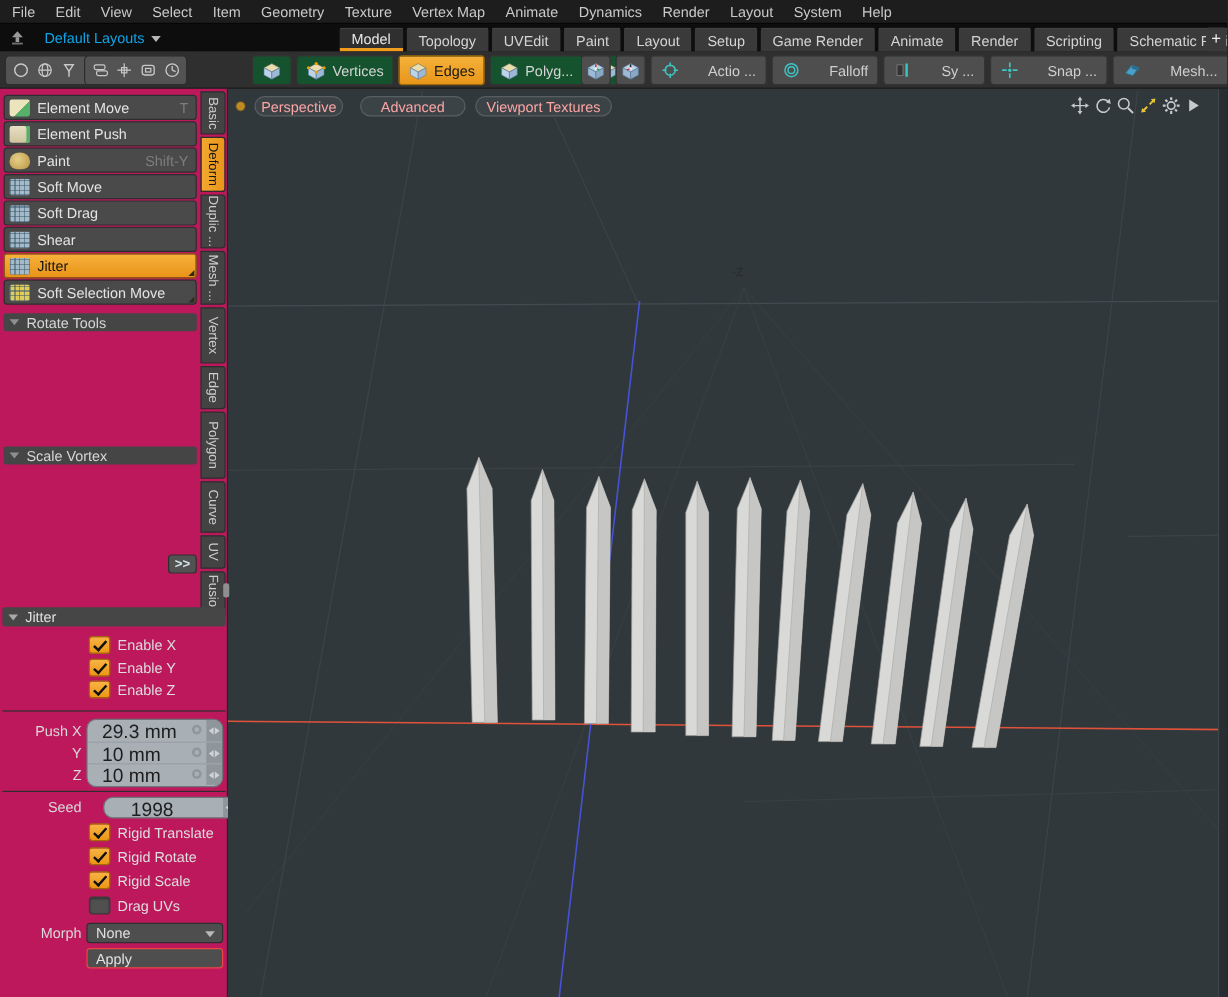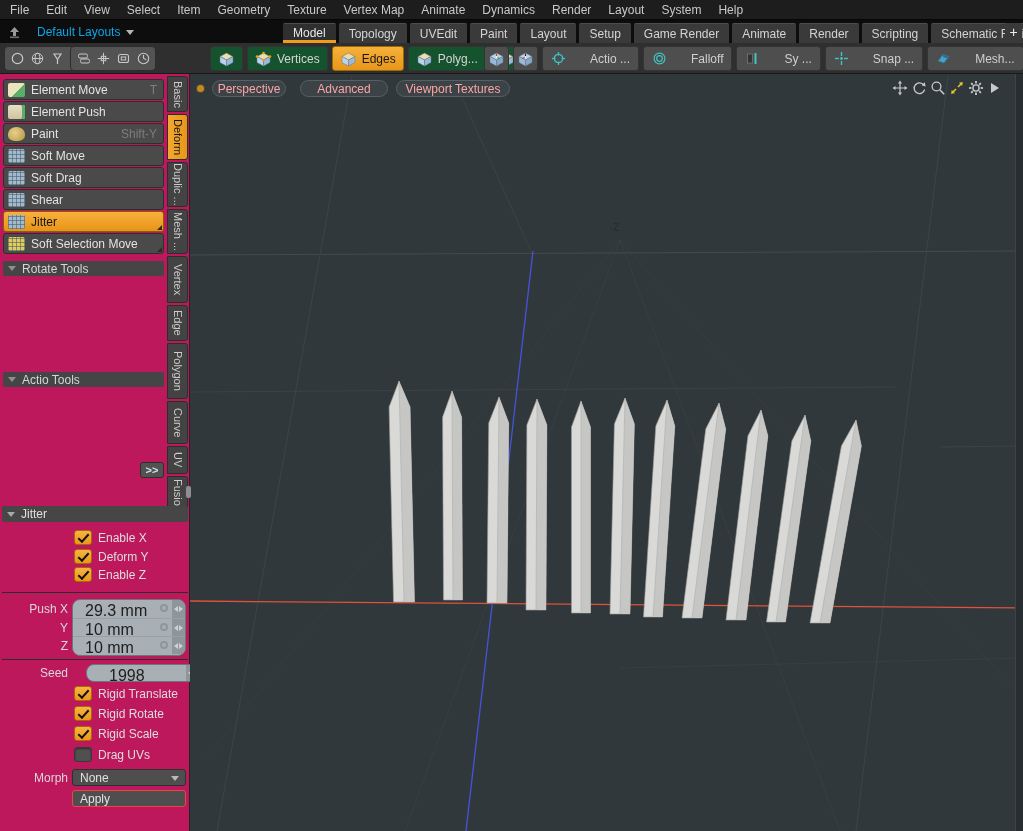--- a/index.html
+++ b/index.html
@@ -392,21 +392,21 @@
           <span class="tlabel">Soft Selection Move</span>
           <span class="corner"></span>
         </div>
       </div>
     <div class="sechead" id="rotate-head">
       <span class="tri-dn"></span>
       <span>Rotate Tools</span>
     </div>
     <div class="sechead" id="scale-head">
       <span class="tri-dn"></span>
-      <span>Actio Tools</span>
+      <span>Scale Vortex</span>
     </div>
     <div class="expandbtn">&gt;&gt;</div>
 
     <div class="vtabs">
         <div class="vtab" style="height: 36px;">Basic</div>
         <div class="vtab active" style="height: 46px;">Deform</div>
         <div class="vtab" style="height: 45px;">Duplic ...</div>
         <div class="vtab" style="height: 45px;">Mesh ...</div>
         <div class="vtab" style="height: 47px;">Vertex</div>
         <div class="vtab" style="height: 36px;">Edge</div>
@@ -421,21 +421,21 @@
         <span class="tri-dn2"></span>
         <span>Jitter</span>
       </div>
 
       <div class="cbrow" style="top:24px">
         <span class="cb on"></span>
         <span class="cblabel">Enable X</span>
       </div>
       <div class="cbrow" style="top:43px">
         <span class="cb on"></span>
-        <span class="cblabel">Deform Y</span>
+        <span class="cblabel">Enable Y</span>
       </div>
       <div class="cbrow" style="top:61px">
         <span class="cb on"></span>
         <span class="cblabel">Enable Z</span>
       </div>
 
       <div class="pdiv" style="top:86px"></div>
 
       <span class="flabel" style="top:96px">Push X</span>
       <span class="flabel" style="top:115px">Y</span>

